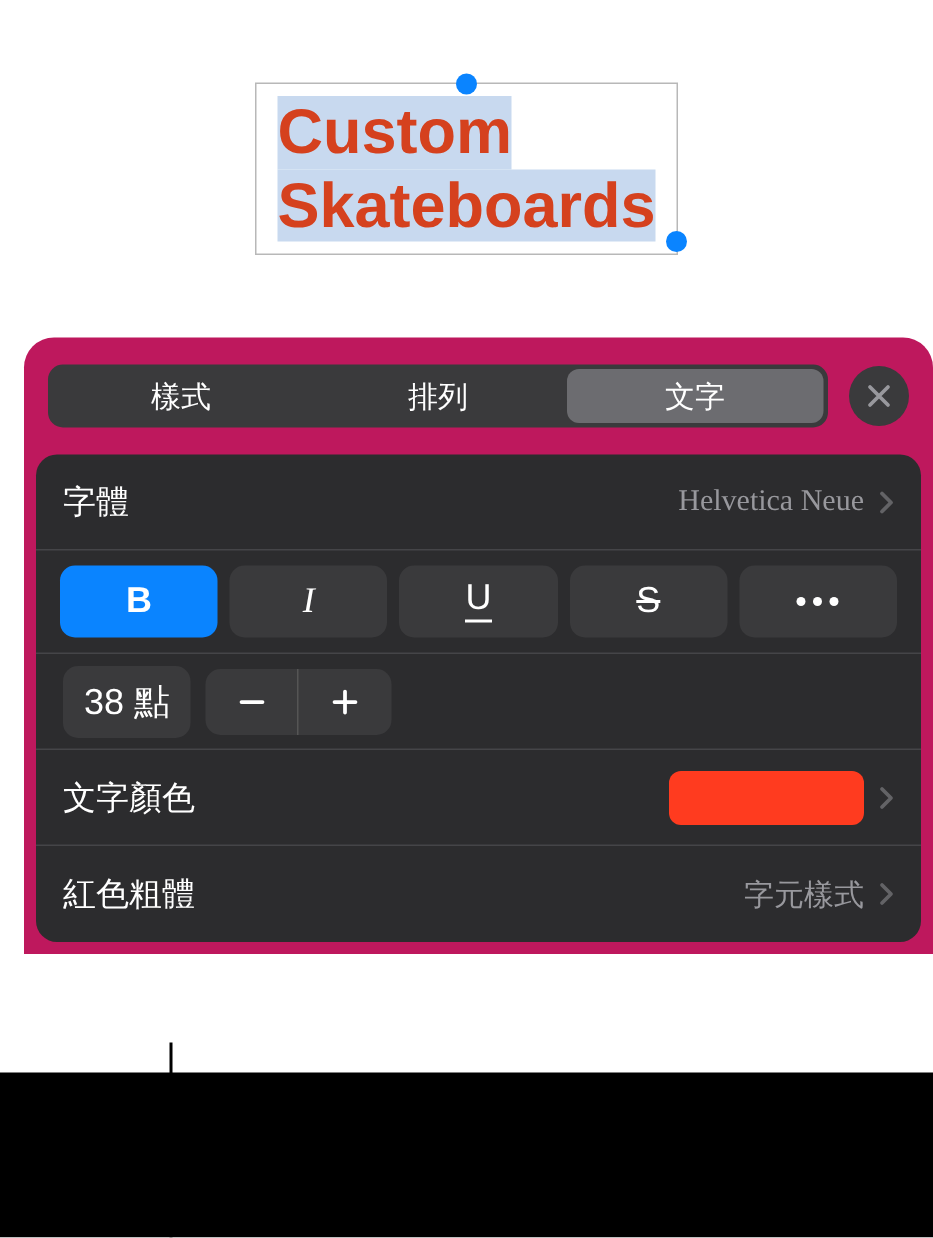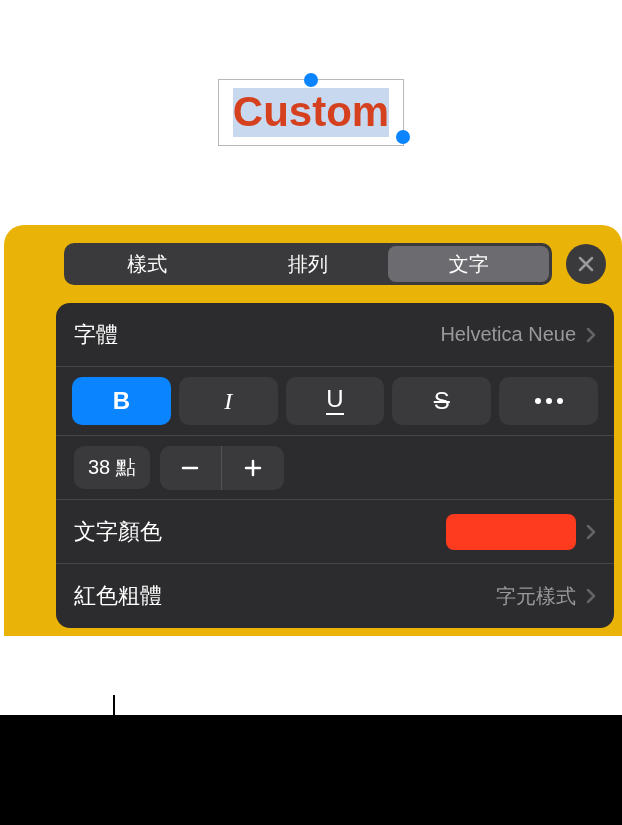--- a/index.html
+++ b/index.html
@@ -42,26 +42,25 @@
       background: #0a84ff;
       border-radius: 50%;
       position: absolute;
     }
     .handle.top { top: -7px; left: 50%; transform: translateX(-50%); }
     .handle.bottom-right { bottom: 1px; right: -7px; }
 
     .panel {
       position: absolute;
       top: 225px;
-      left: 4px;
+      left: 16px;
       right: 0;
-      background: #eab308;
+      background: #be185d;
       border-radius: 20px 20px 0 0;
       overflow: hidden;
-      padding-left: 44px;
     }
     .panel-header {
       display: flex;
       align-items: center;
       padding: 18px 16px;
       position: relative;
     }
     .seg-control {
       flex: 1;
       display: flex;
@@ -101,20 +100,21 @@
       border-radius: 14px;
       margin: 0 8px 8px 8px;
       overflow: hidden;
     }
     .row {
       display: flex;
       align-items: center;
       padding: 0 18px;
       height: 64px;
       border-bottom: 0.5px solid #454548;
+      font-family: Liberation Serif, serif;
     }
     .row:last-child { border-bottom: none; }
     .row-label {
       font-size: 22px;
       color: #fff;
       flex: 1;
     }
     .row-value {
       font-size: 20px;
       color: #98989d;
@@ -174,21 +174,21 @@
     .size-row {
       display: flex;
       align-items: center;
       padding: 0 12px 0 18px;
       height: 64px;
       border-bottom: 0.5px solid #454548;
     }
     .size-value-chip {
       background: #3a3a3c;
       color: #fff;
-      font-size: 20px;
+      font-size: 24px;
       padding: 8px 14px;
       border-radius: 10px;
       margin-right: 10px;
     }
     .stepper {
       display: flex;
       background: #3a3a3c;
       border-radius: 10px;
       height: 44px;
       overflow: hidden;
@@ -231,20 +231,21 @@
     }
   </style>
 </head>
 <body>
 
 <div class="canvas-area">
   <div class="text-box">
     <div class="handle top"></div>
     <div class="text-content">
       <span>Custom</span><br>
+      <span>Skateboards</span>
     </div>
     <div class="handle bottom-right"></div>
   </div>
 </div>
 
 <div class="panel">
   <div class="panel-header">
     <div class="seg-control">
       <div class="seg-item">樣式</div>
       <div class="seg-item">排列</div>

